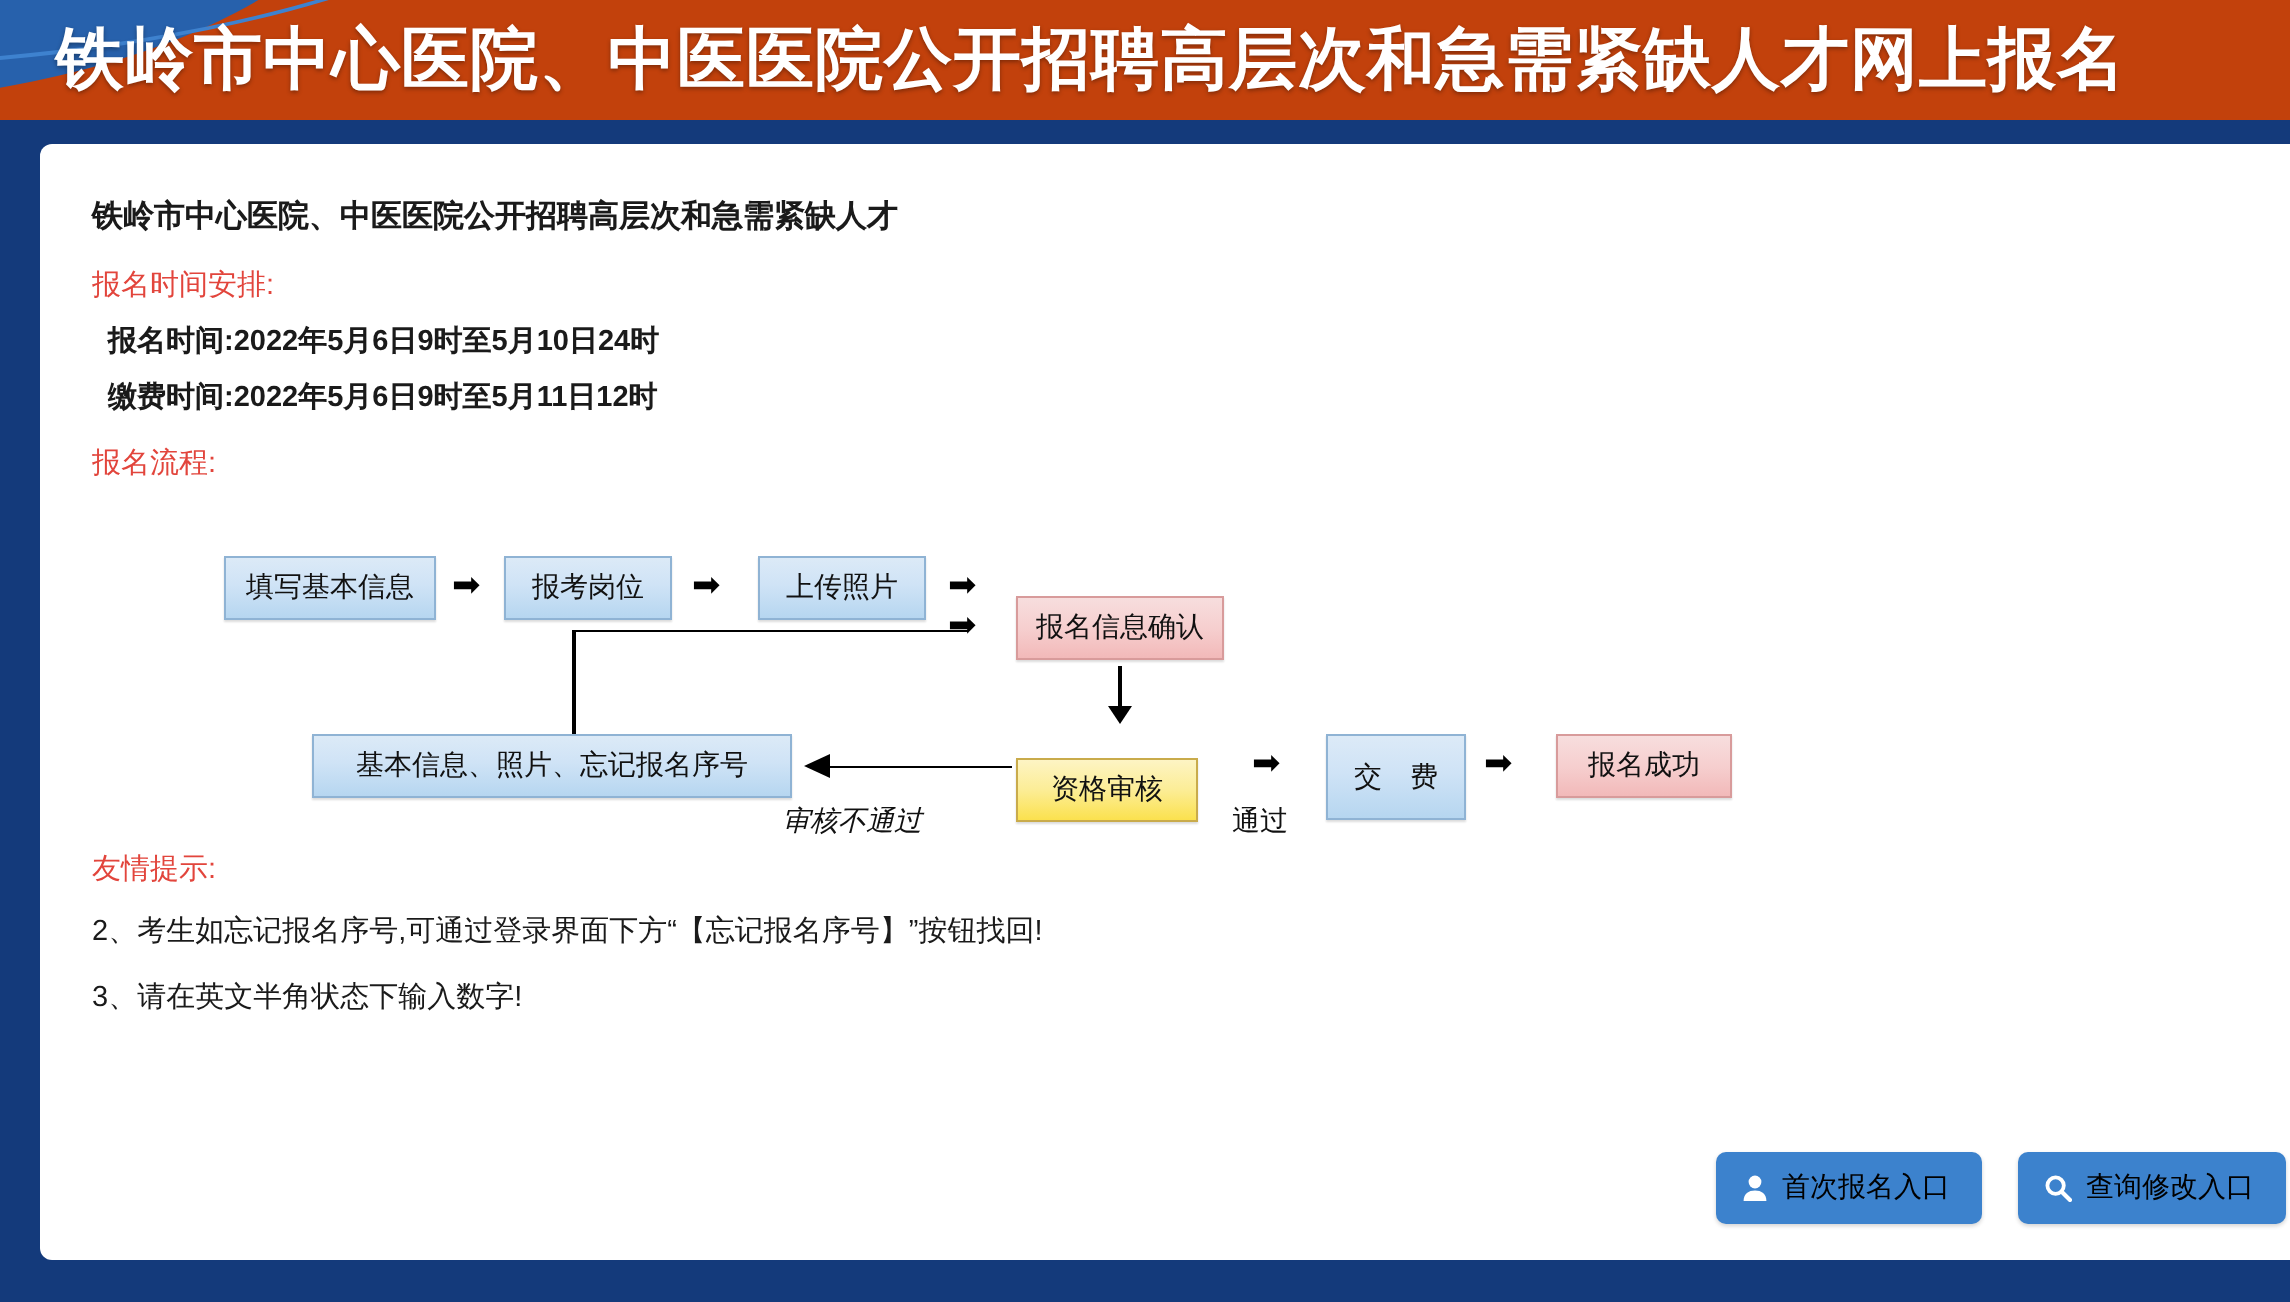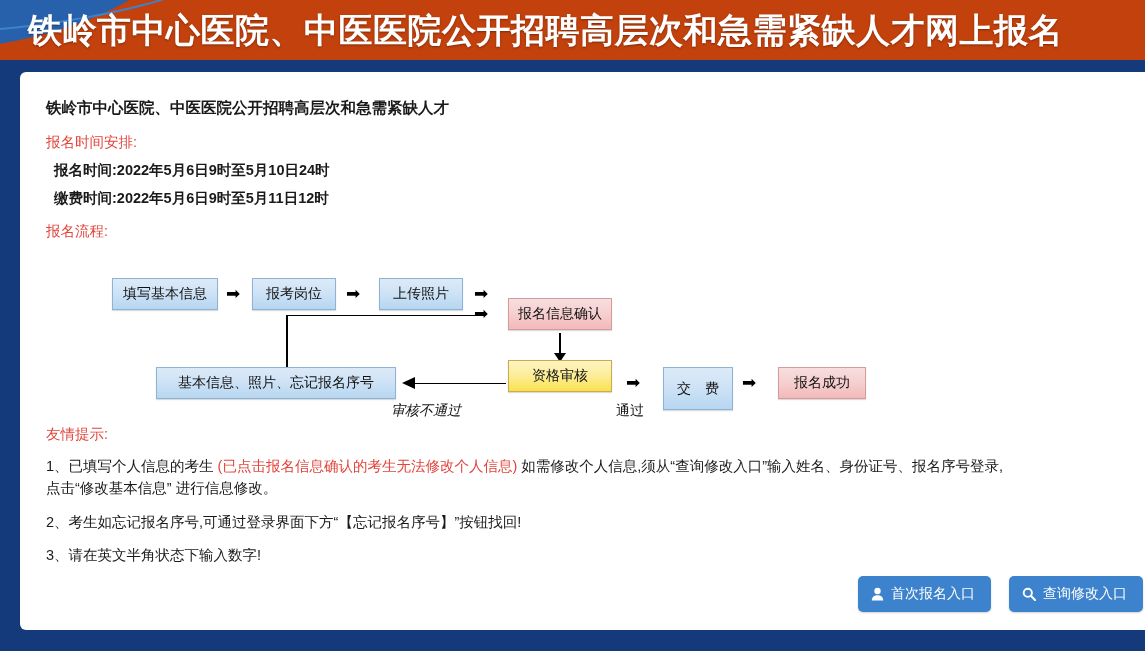--- a/index.html
+++ b/index.html
@@ -101,21 +101,21 @@
   .tip-red { color:#e2453c; }
   .tip-sub { font-size: 14.5px; color:#1a1a1a; line-height:1.55; }
 
   
   #btnrow {
     position:absolute; right: 22px; bottom: 18px;
     display:flex; gap: 18px;
   }
   .btn {
     background:#3c82cd;
-    color:#ffffff;
+    color:#000000;
     border:none; border-radius:5px;
     font-size:14px;
     padding: 9px 16px 9px 13px;
     display:flex; align-items:center; gap:7px;
     cursor:pointer;
     box-shadow: 0 1px 2px rgba(0,0,0,.18);
     white-space:nowrap;
   }
   .btn svg { display:block; }
 </style>
@@ -162,21 +162,21 @@
       <div class="vline" style="left:240px; top:63.5px; height:53px;"></div>
       <div class="arrw" style="left:428px; top:54px;">➡</div>
 
       <div class="vline" style="left:513px; top:82px; height:22px;"></div>
       <div style="position:absolute; left:508px; top:102px; width:0;height:0;
                   border-left:6px solid transparent;border-right:6px solid transparent;border-top:9px solid #000;"></div>
 
       <div class="fbox blue" style="left:110px; top:116px; width:240px; height:32px;">
         <span>基本信息、照片、忘记报名序号</span>
       </div>
-      <div class="fbox yellow" style="left:462px; top:109px; width:104px; height:32px;">
+      <div class="fbox yellow" style="left:462px; top:128px; width:91px; height:32px;">
         <span>资格审核</span>
       </div>
       <div class="fbox blue" style="left:617px; top:116px; width:70px; height:43px;">
         <span>交　费</span>
       </div>
       <div class="fbox pink" style="left:732px; top:116px; width:88px; height:32px;">
         <span>报名成功</span>
       </div>
 
       <div class="hline" style="left:368px; top:131.5px; width:92px;"></div>
@@ -186,26 +186,20 @@
       <div class="arrw" style="left:580px; top:123px;">➡</div>
       <div class="arrw" style="left:696px; top:123px;">➡</div>
 
       <div class="flabel" style="left:345px; top:151px;font-style:italic;">审核不通过</div>
       <div class="flabel" style="left:570px; top:151px;">通过</div>
     </div>
 
     <div class="red-head">友情提示:</div>
 
     <div id="tips">
-      <div class="tip">
-        <span>1、已填写个人信息的考生</span>
-        <span class="tip-red">(已点击报名信息确认的考生无法修改个人信息)</span>
-        <span>如需修改个人信息,须从“查询修改入口”输入姓名、身份证号、报名序号登录,</span>
-        <div class="tip-sub">点击“修改基本信息” 进行信息修改。</div>
-      </div>
       <div class="tip">2、考生如忘记报名序号,可通过登录界面下方“【忘记报名序号】”按钮找回!</div>
       <div class="tip">3、请在英文半角状态下输入数字!</div>
     </div>
 
   </div>
 
   <div id="btnrow">
     <button class="btn">
       <span>
         <svg width="13" height="14" viewBox="0 0 13 14" aria-hidden="true">

